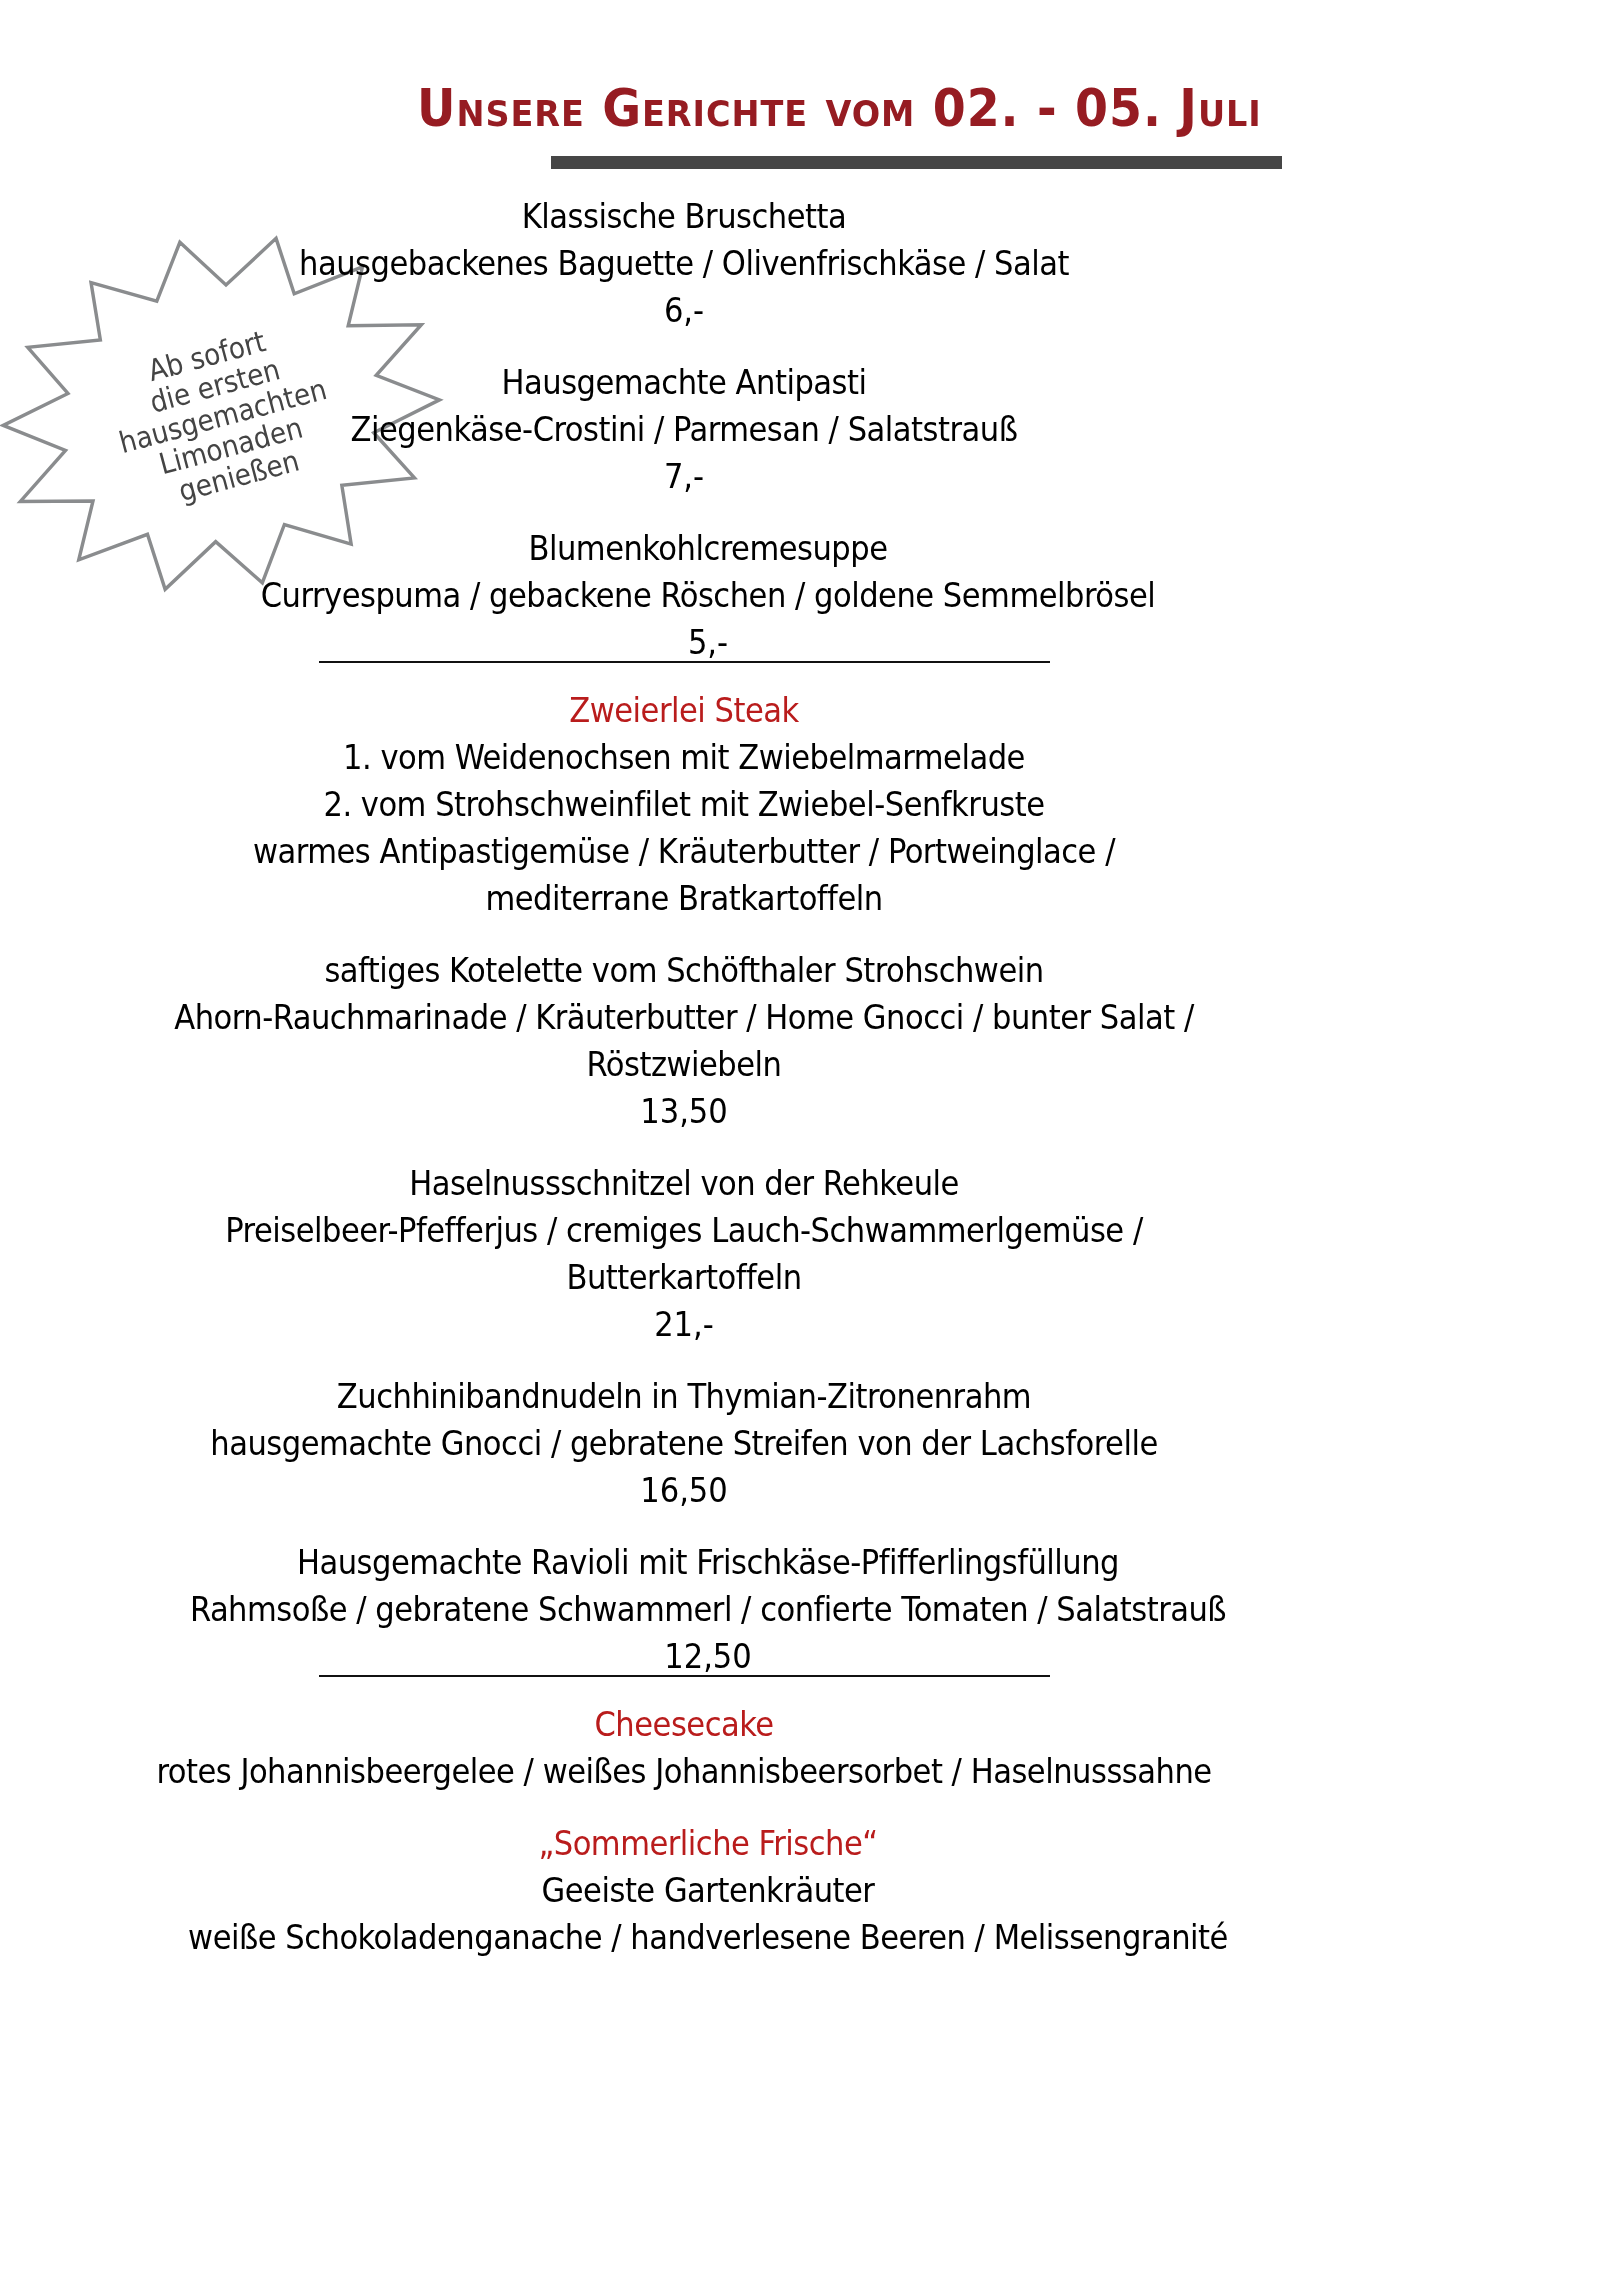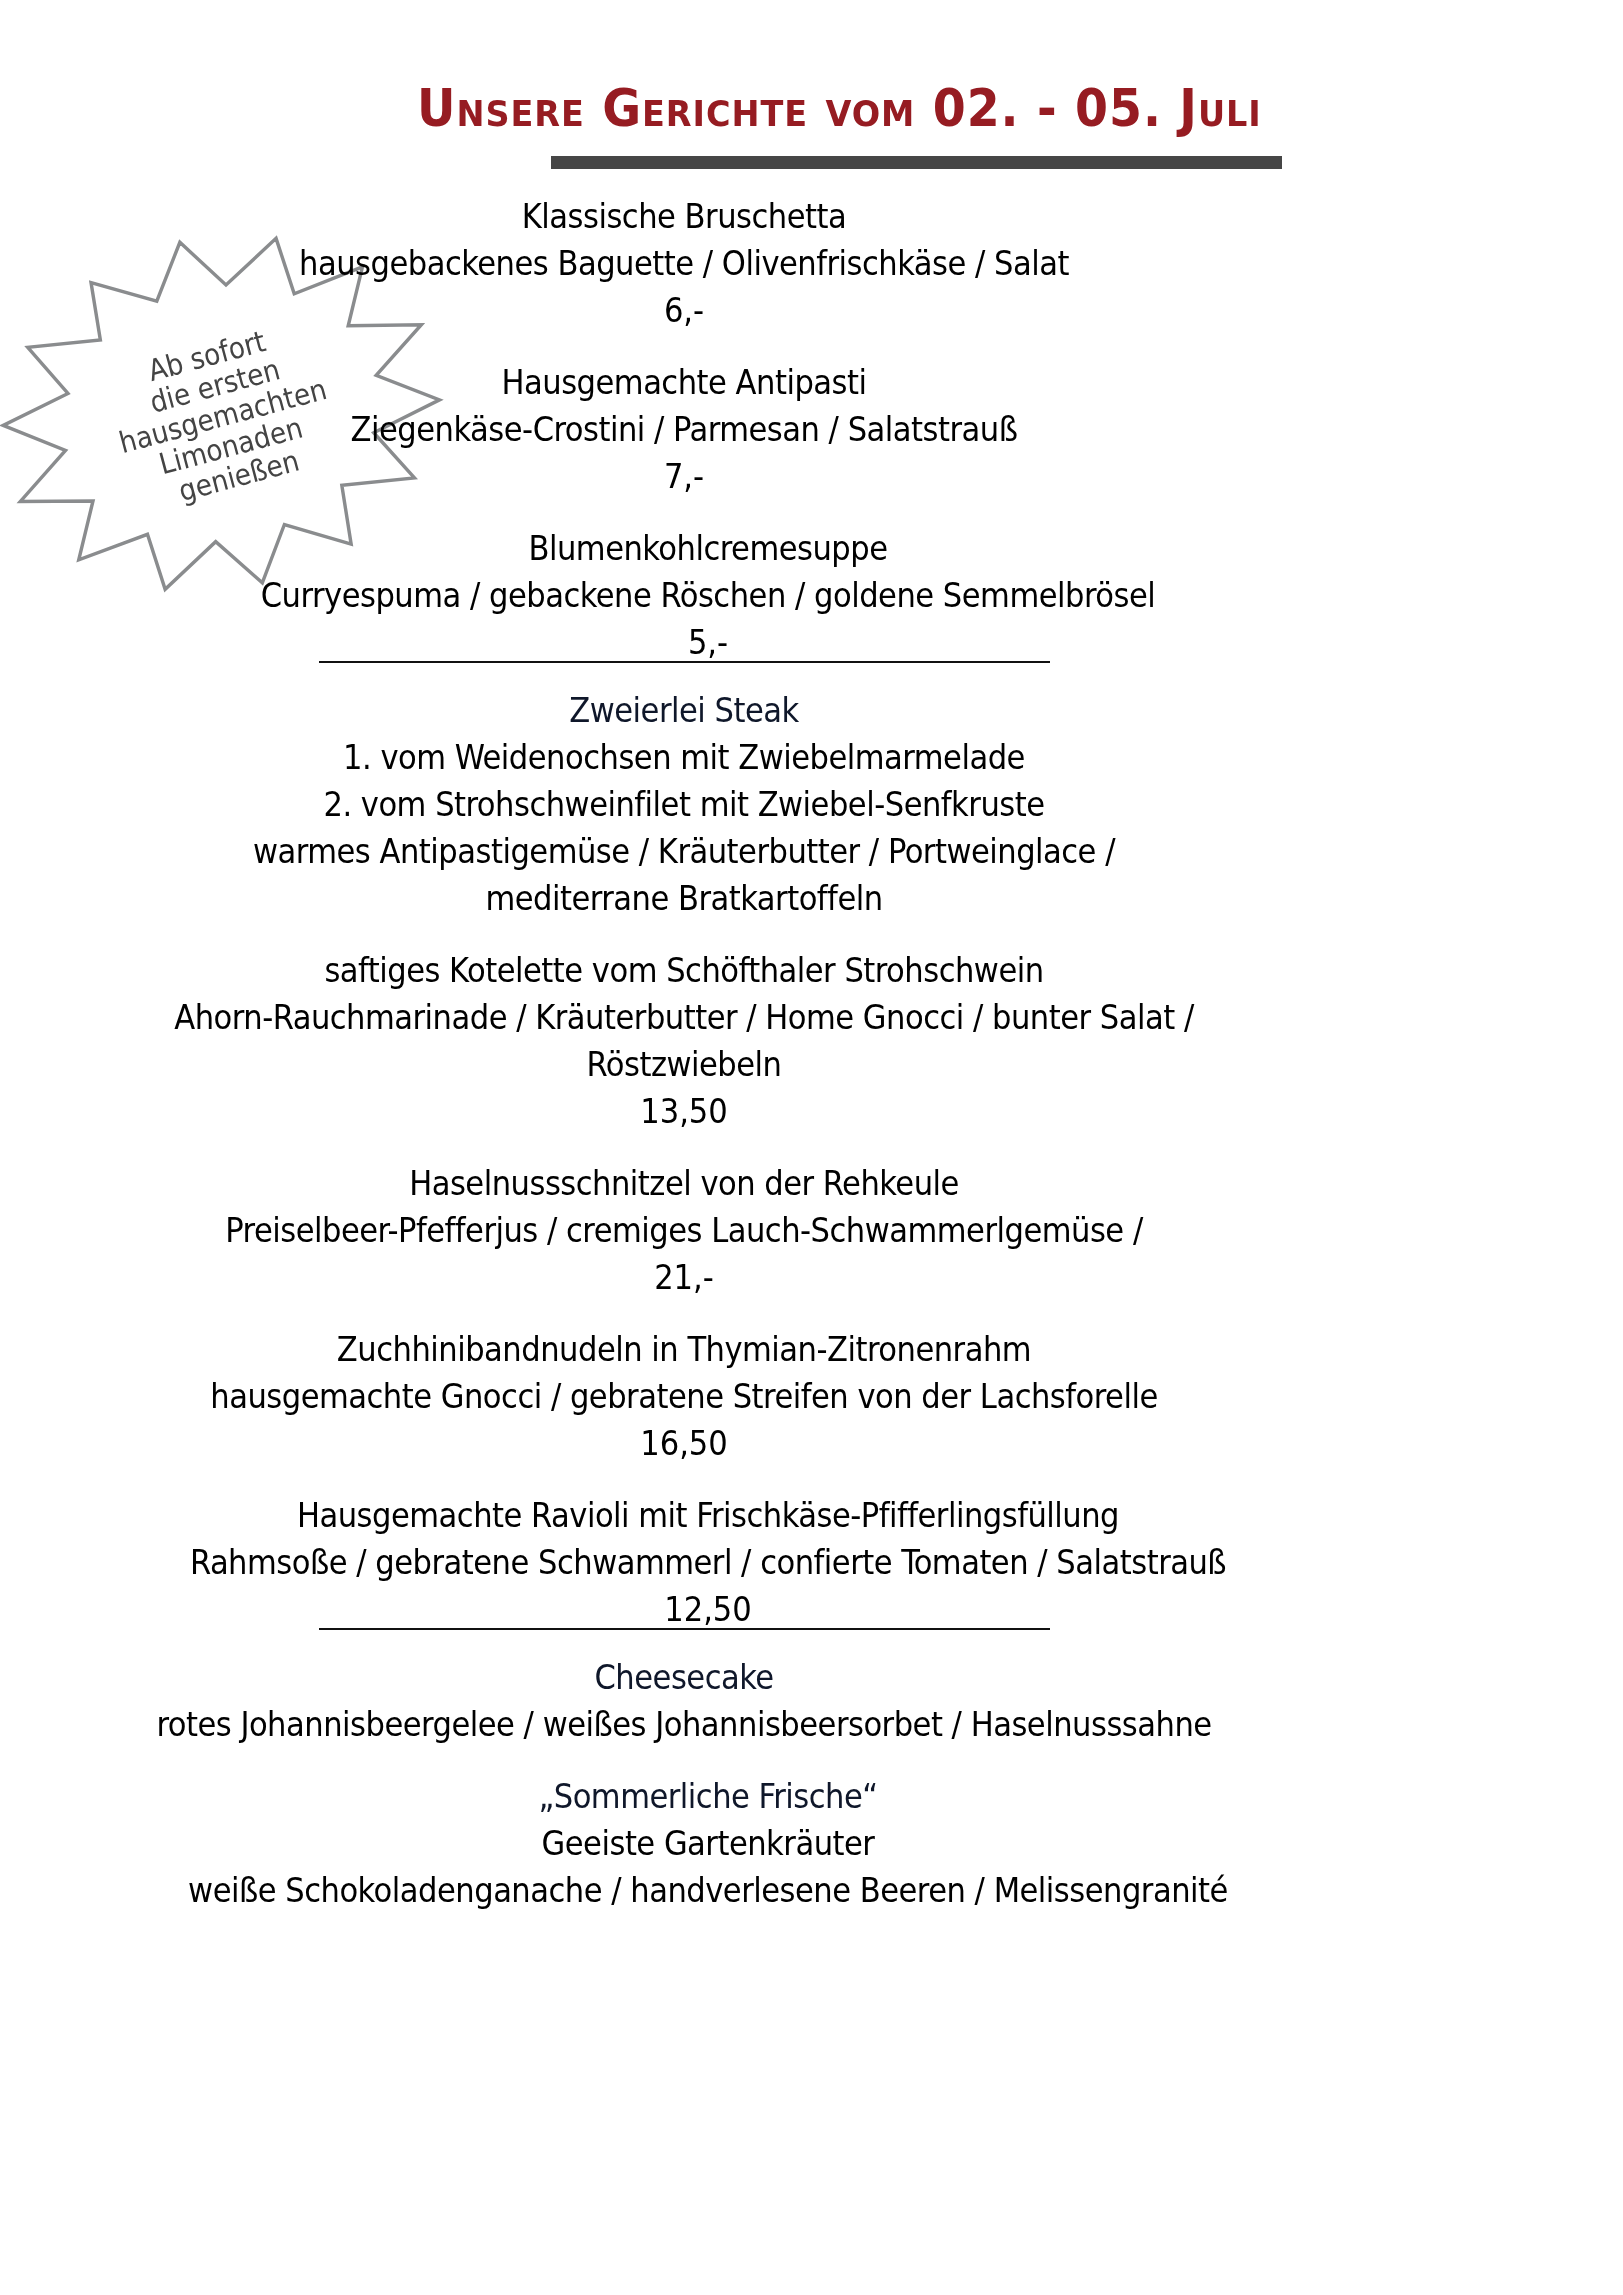--- a/index.html
+++ b/index.html
@@ -54,21 +54,21 @@
     .dish:last-child { margin-bottom: 0; padding-left: 48px; }
     .line {
       display: block;
       font-size: 34px;
       line-height: 47px;
       height: 47px;
       white-space: nowrap;
       letter-spacing: -0.5px;
     }
     .line.accent {
-      color: #0f172a;
+      color: #b91c1c;
     }
     .price {
       display: block;
       font-size: 34px;
       line-height: 47px;
       height: 47px;
     }
     .divider {
       width: 731px;
       height: 1.5px;
@@ -162,20 +162,21 @@
     </div>
     <div class="dish">
       <span class="line">saftiges Kotelette vom Schöfthaler Strohschwein</span>
       <span class="line">Ahorn-Rauchmarinade / Kräuterbutter / Home Gnocci / bunter Salat /</span>
       <span class="line">Röstzwiebeln</span>
       <span class="price">13,50</span>
     </div>
     <div class="dish">
       <span class="line">Haselnussschnitzel von der Rehkeule</span>
       <span class="line">Preiselbeer-Pfefferjus / cremiges Lauch-Schwammerlgemüse /</span>
+      <span class="line">Butterkartoffeln</span>
       <span class="price">21,-</span>
     </div>
     <div class="dish">
       <span class="line">Zuchhinibandnudeln in Thymian-Zitronenrahm</span>
       <span class="line">hausgemachte Gnocci / gebratene Streifen von der Lachsforelle</span>
       <span class="price">16,50</span>
     </div>
     <div class="dish">
       <span class="line">Hausgemachte Ravioli mit Frischkäse-Pfifferlingsfüllung</span>
       <span class="line">Rahmsoße / gebratene Schwammerl / confierte Tomaten / Salatstrauß</span>

